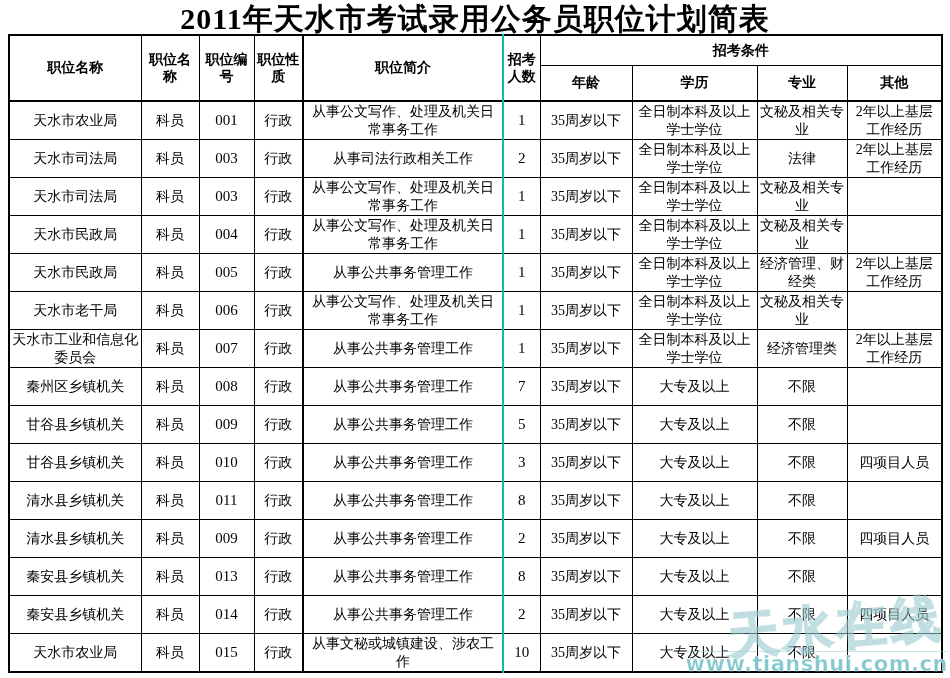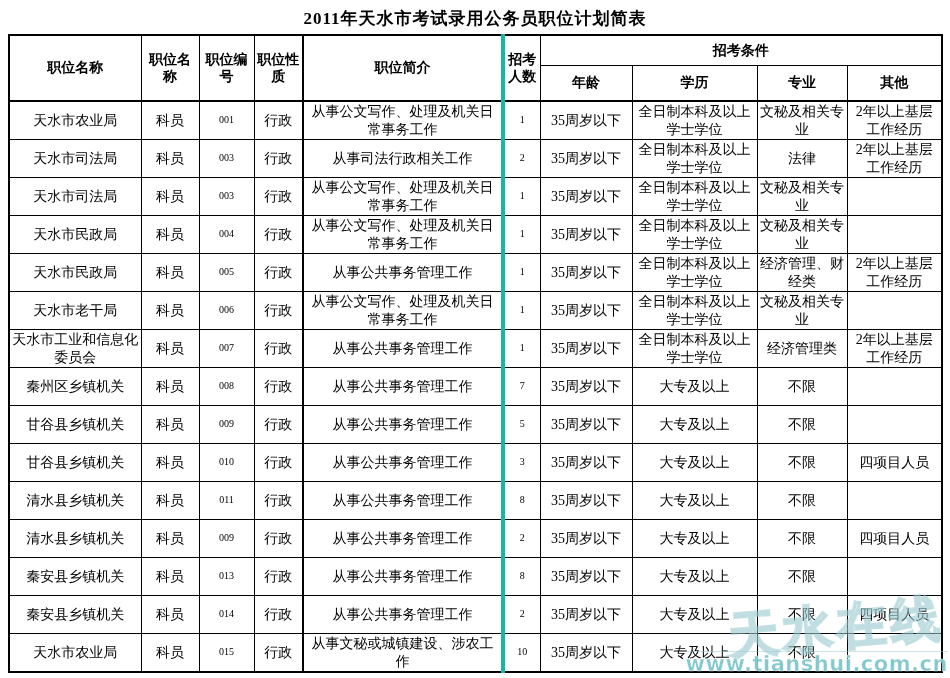--- a/index.html
+++ b/index.html
@@ -8,21 +8,21 @@
     width: 950px; height: 678px;
     background: #ffffff;
     color: #000;
     font-family: "Liberation Serif", "DejaVu Serif", serif;
     overflow: hidden;
     position: relative;
   }
   .page-title {
     text-align: center;
     font-weight: bold;
-    font-size: 17px;
+    font-size: 30px;
     line-height: 30px;
     padding-top: 4px;
     height: 34px;
     letter-spacing: 1px;
   }
   table.job-table {
     border-collapse: collapse;
     table-layout: fixed;
     width: 934px;
     margin-left: 8px;
@@ -36,24 +36,24 @@
     font-size: 14px;
     line-height: 1.25;
     overflow: hidden;
   }
   .job-table th { font-weight: bold; }
   .job-table thead tr.hdr-top { height: 30px; }
   .job-table thead tr.hdr-sub { height: 36px; }
   .job-table tbody tr { height: 38px; }
   .job-table tbody tr:first-child td { border-top: 2px solid #000; }
   .job-table .col-type-b, .job-table td.col-type, .job-table th.th-type { border-right: 2px solid #000; }
-  .job-table td.col-desc, .job-table th.th-desc { border-right: 4px solid #14b8a6; }
+  .job-table td.col-desc, .job-table th.th-desc { border-right: 2px solid #14b8a6; }
   .job-table td.col-code, .job-table td.col-count {
     font-family: "Liberation Serif", "DejaVu Serif", serif;
-    font-size: 10px;
+    font-size: 15px;
   }
   
   .watermark {
     position: absolute;
     right: 2px;
     bottom: 0;
     text-align: right;
     pointer-events: none;
     z-index: 5;
   }

